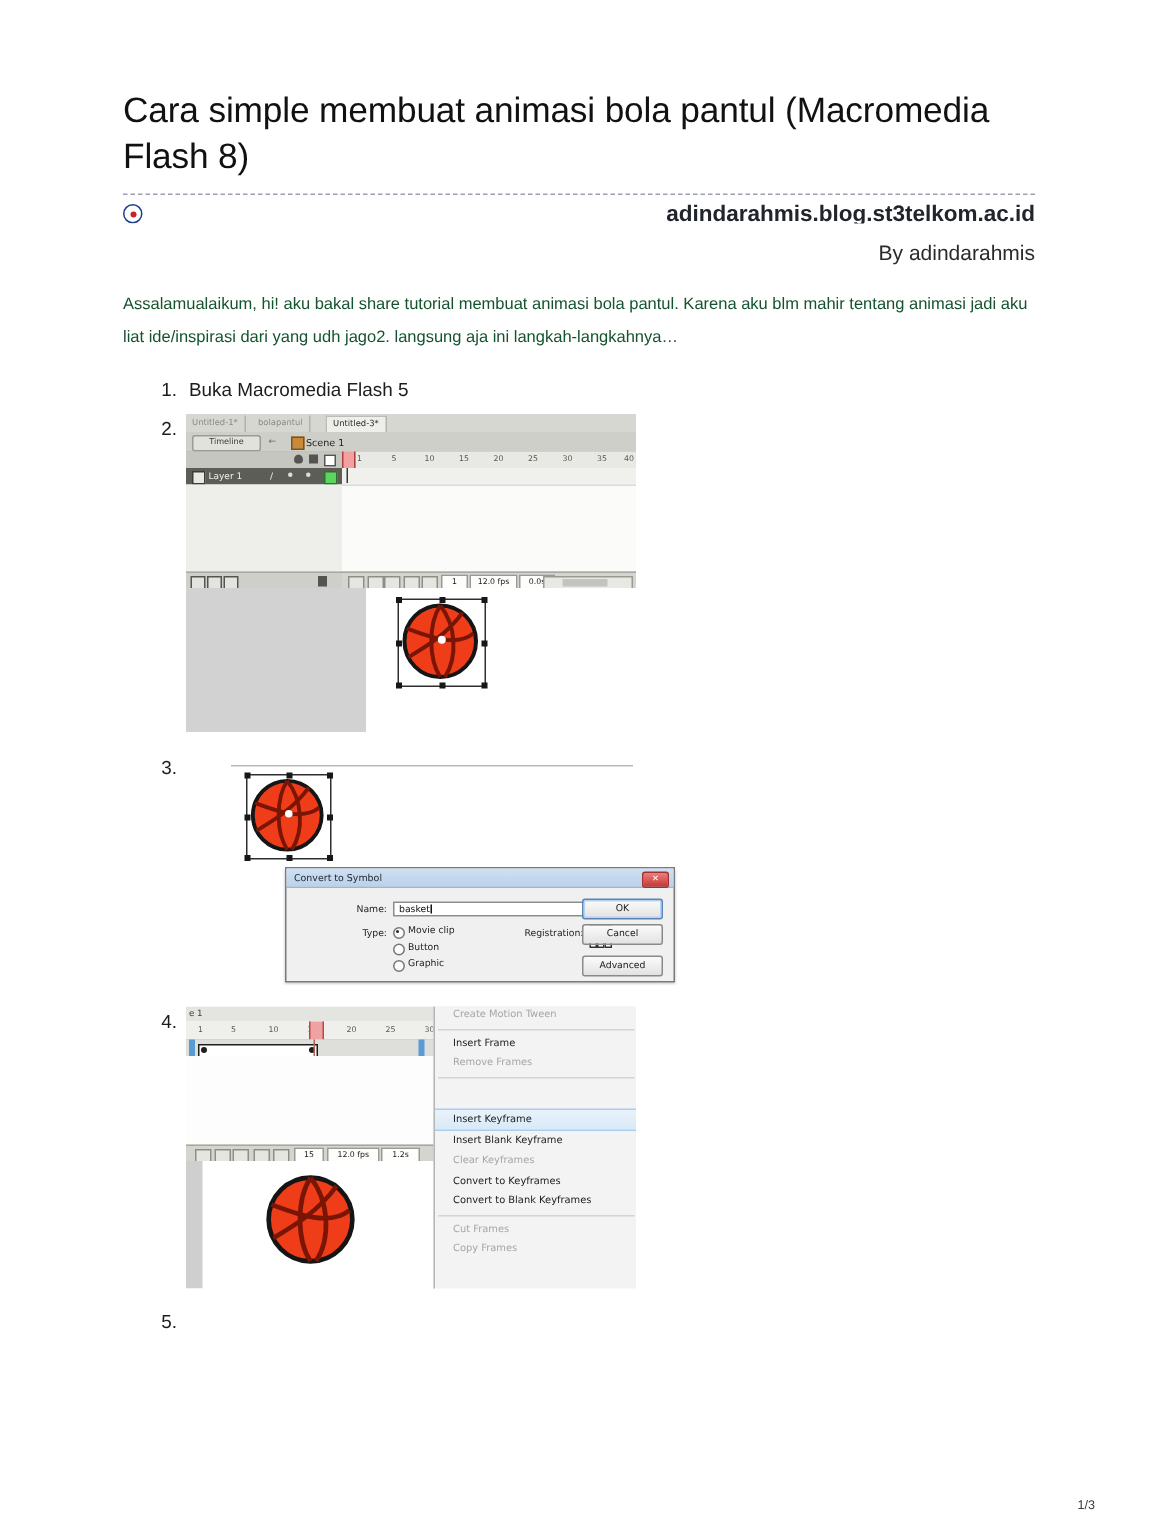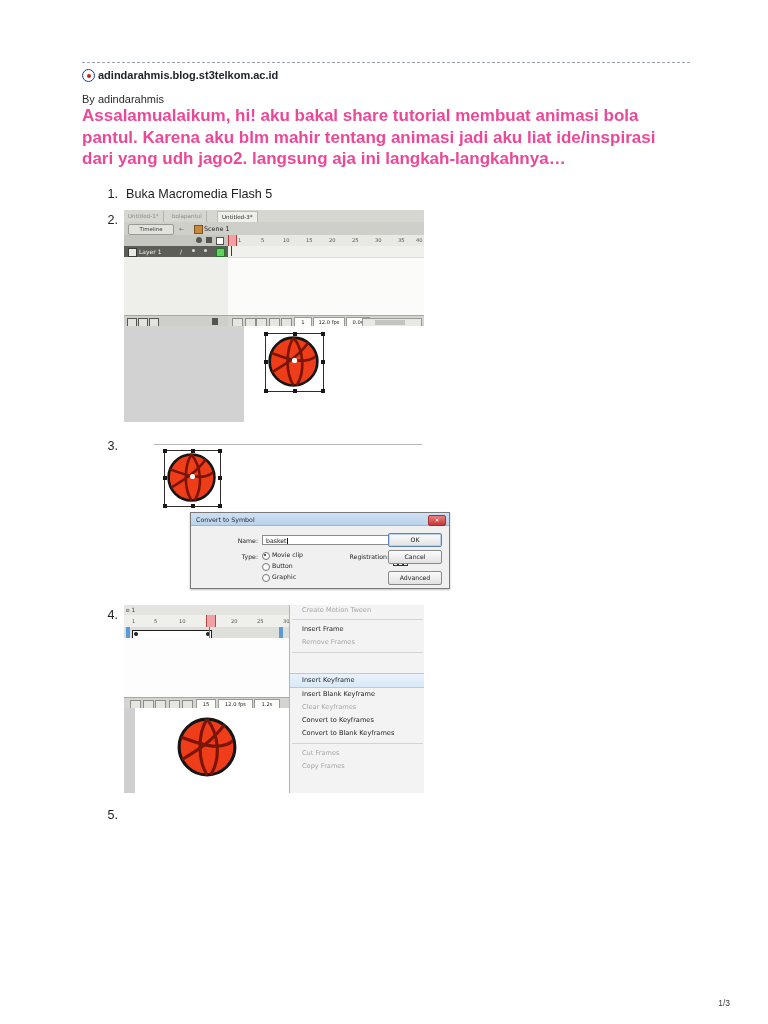--- a/index.html
+++ b/index.html
@@ -43,25 +43,26 @@
 
   .dashed-rule {
     height: 0;
     border-top: 1.5px dashed #9aa0ad;
     margin: 4px 0 6px 0;
   }
 
   .source-line {
     display: flex;
     align-items: center;
-    font-size: 11px;
+    font-size: 15px;
     line-height: 13px;
     margin-bottom: 11px;
     white-space: nowrap;
     overflow: hidden;
+    justify-content: space-between;
   }
   .site-icon {
     width: 11px; height: 11px;
     border-radius: 50%;
     border: 1.6px solid #1d3f8f;
     background: #fff;
     display: inline-block;
     position: relative;
     margin-right: 3px;
     flex: none;
@@ -78,31 +79,31 @@
   .src-domain {
     color: #20242b;
     font-weight: bold;
   }
   .src-path {
     color: #9b9b9b;
     font-weight: 400;
   }
 
   .byline {
+    font-size: 14px;
+    color: #2b2b2b;
+    margin-bottom: 17px;
+    text-align: right;
+  }
+
+  .intro {
     font-size: 11px;
-    color: #2b2b2b;
-    margin-bottom: 0;
-  }
-
-  .intro {
-    font-size: 17px;
     line-height: 21.5px;
-    color: #ec4899;
+    color: #14532d;
     margin: 0 0 14px 0;
-    font-weight: bold;
   }
 
   
   ol.steps {
     margin: 0;
     padding: 0;
     list-style: none;
     counter-reset: step;
   }
   ol.steps > li {
@@ -464,20 +465,21 @@
     position:absolute; right:38px; bottom:16px;
     font-size:8.4px; color:#3a3a3a;
   }
 </style>
 </head>
 <body>
 
 <div class="page">
   <div class="content">
 
+    <h1 class="article-title">Cara simple membuat animasi bola pantul (Macromedia Flash 8)</h1>
 
     <div class="dashed-rule"></div>
 
     <div class="source-line">
       <span class="site-icon"></span>
       <span class="src-domain">adindarahmis.blog.st3telkom.ac.id</span>
     </div>
 
     <div class="byline">By adindarahmis</div>
 

